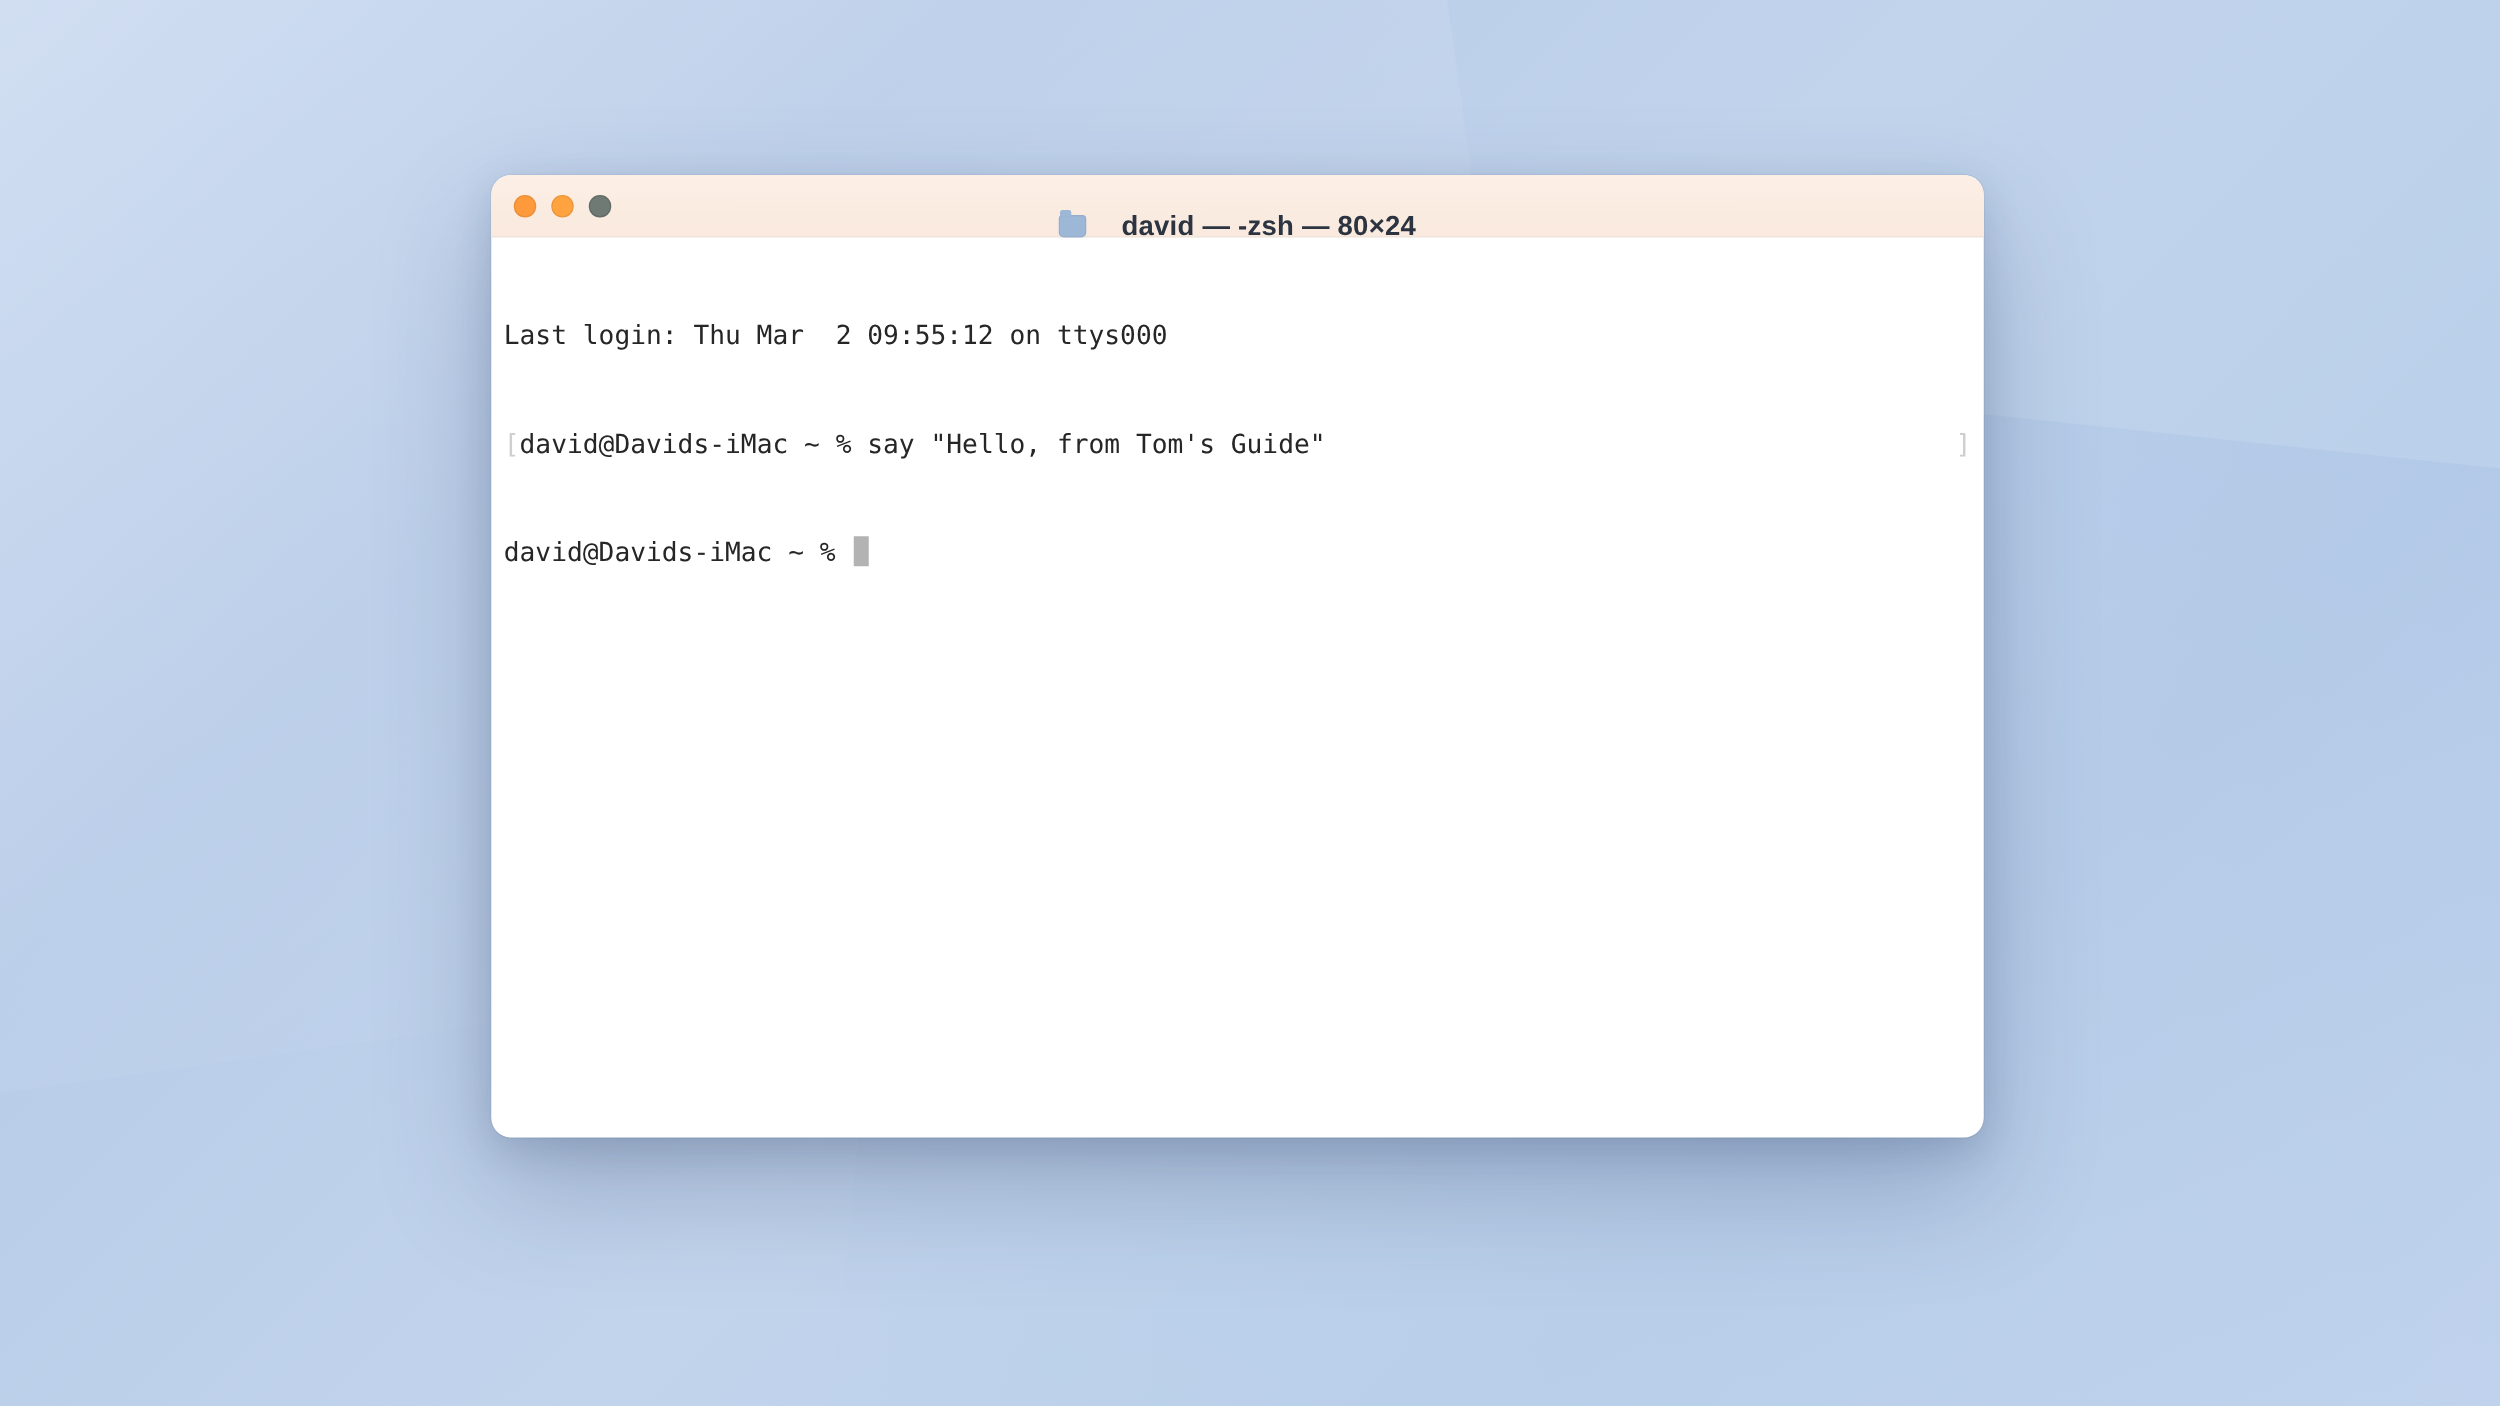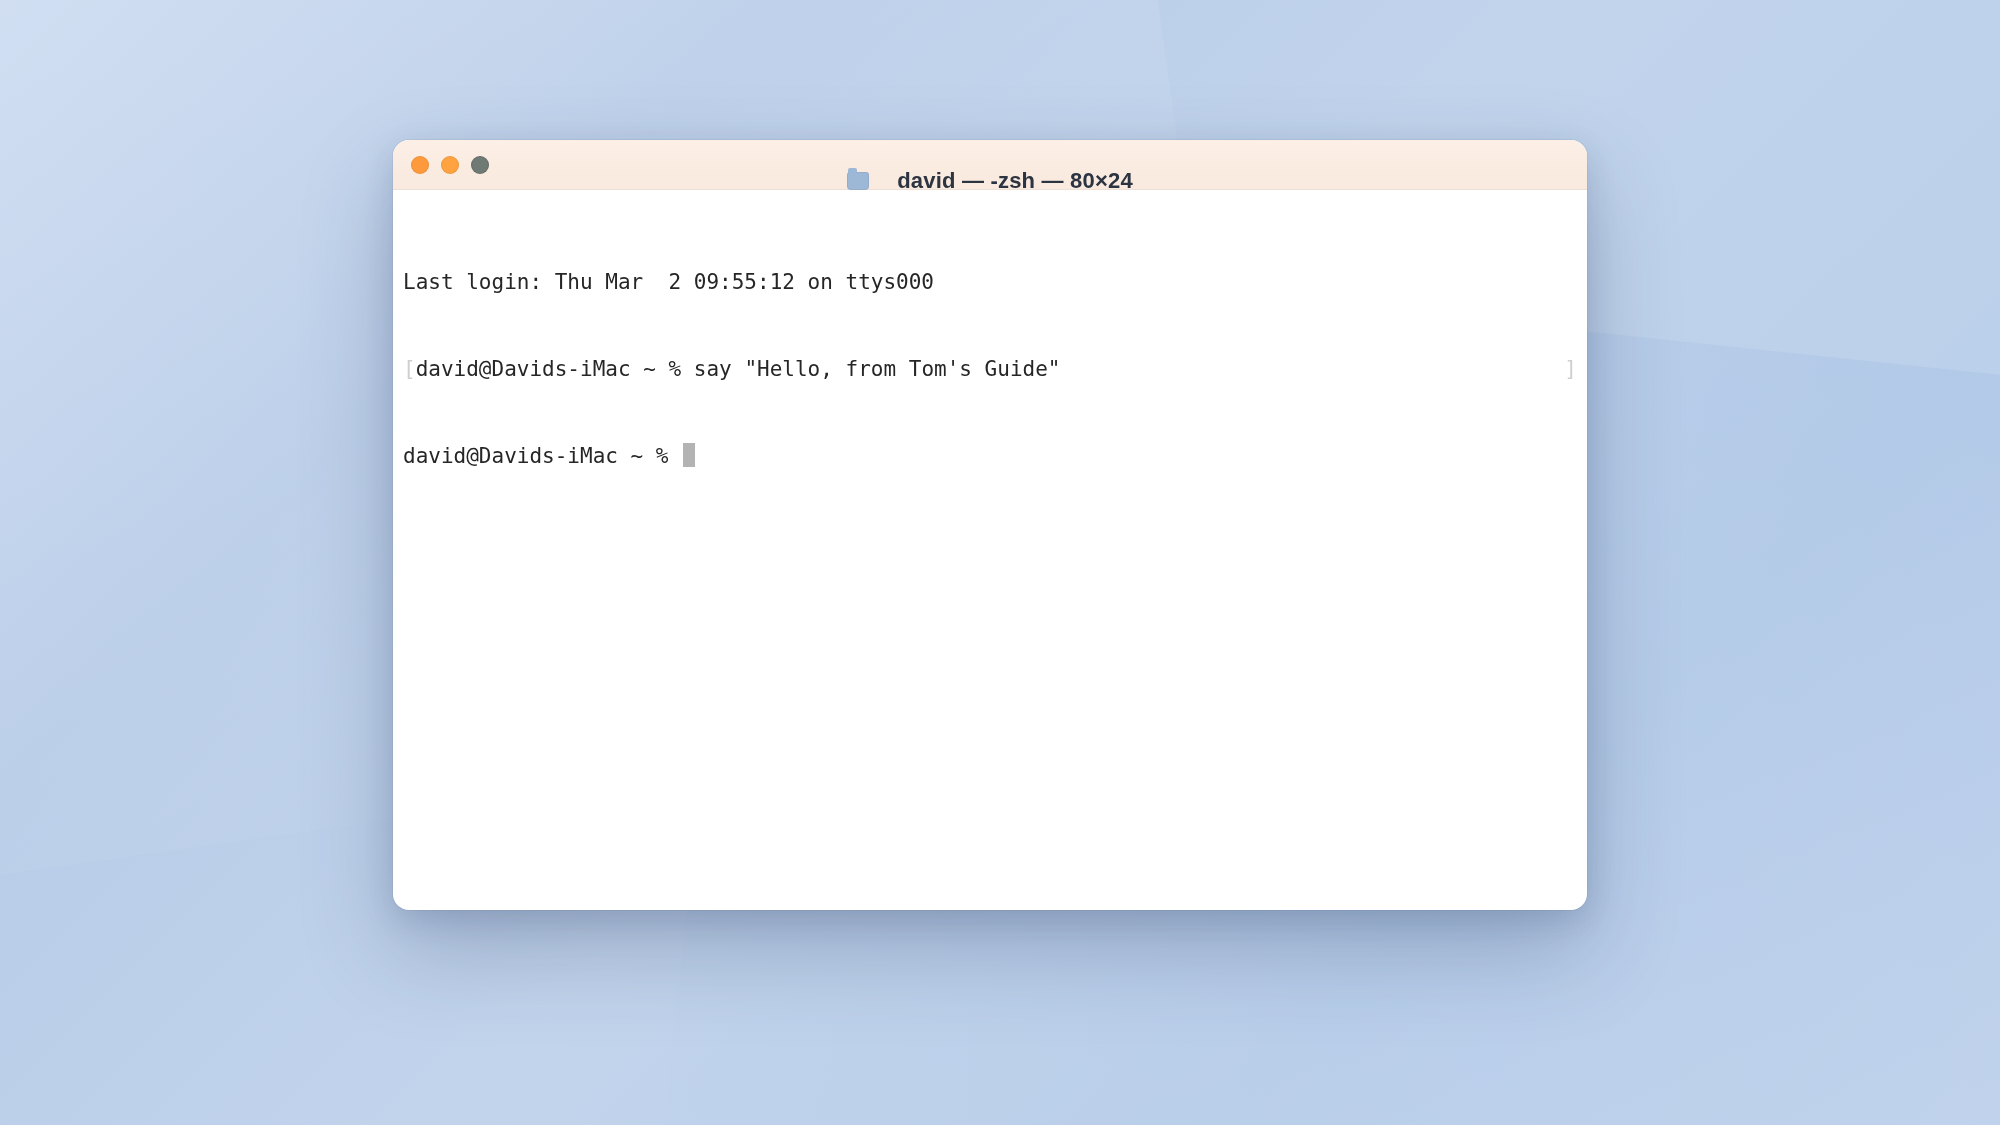--- a/index.html
+++ b/index.html
@@ -105,21 +105,21 @@
     .window-title {
       font-size: 22px;
       font-weight: 700;
       color: #2b3440;
       letter-spacing: 0.2px;
       white-space: pre;
     }
 
     .terminal-body {
       flex: 1 1 auto;
-      padding: 20px 10px 10px 10px;
+      padding: 6px 10px 10px 10px;
       font-family: "SF Mono", ui-monospace, Menlo, Monaco, Consolas, monospace;
       font-size: 21px;
       line-height: 29px;
       color: #262626;
       white-space: pre;
       overflow: hidden;
       position: relative;
       cursor: text;
     }
     .line { display: block; }

